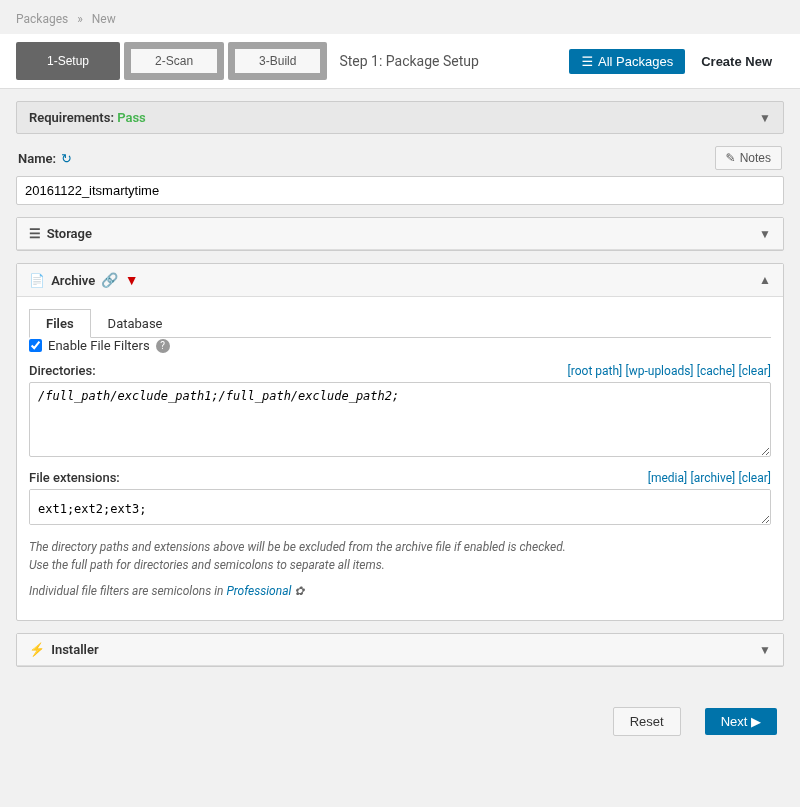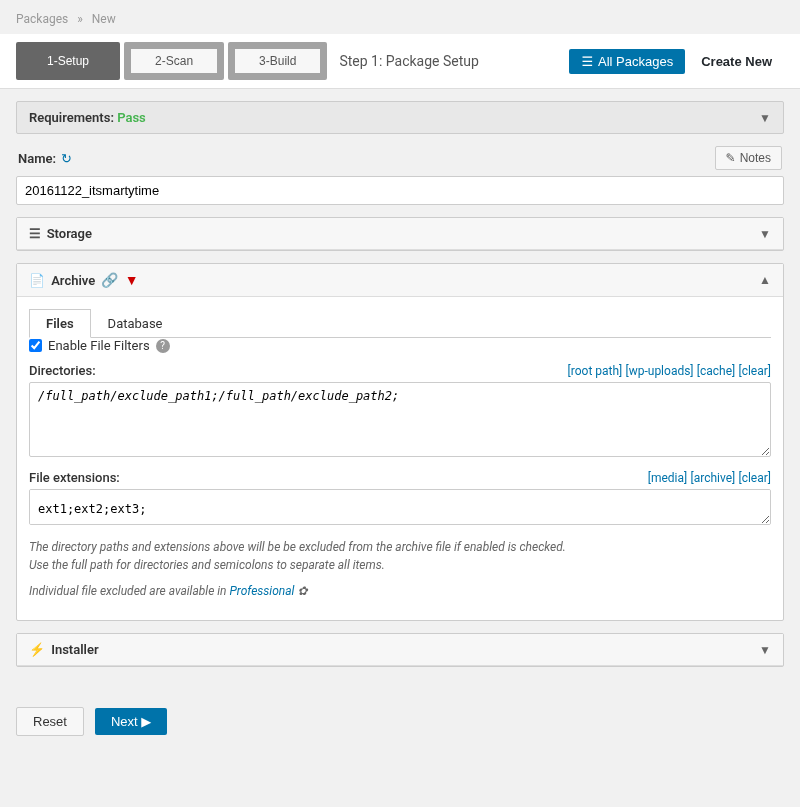--- a/index.html
+++ b/index.html
@@ -241,24 +241,24 @@
       font-style: italic;
       color: #666;
       font-size: 12px;
       margin-bottom: 8px;
       line-height: 1.5;
     }
     .hint-text a { color: #0073aa; text-decoration: none; }
 
     .footer-actions {
       display: flex;
-      justify-content: flex-start;
-      align-items: center;
-      gap: 11px;
-      padding: 12px 16px;
+      justify-content: flex-end;
+      align-items: center;
+      gap: 24px;
+      padding: 12px 23px;
       margin-top: 4px;
     }
     .btn-reset {
       padding: 6px 16px;
       border: 1px solid #ccc;
       background: #f7f7f7;
       color: #333;
       cursor: pointer;
       border-radius: 2px;
       font-size: 13px;
@@ -385,21 +385,21 @@
         </div>
       </div>
       <textarea class="ext-input" style="">ext1;ext2;ext3;</textarea>
 
       
       <p class="hint-text">
         <span>The directory paths and extensions above will be be excluded from the archive file if enabled is checked.</span><br>
         <span>Use the full path for directories and semicolons to separate all items.</span>
       </p>
       <p class="hint-text">
-        <span>Individual file excluded are available in</span>
+        <span>Individual file filters are semicolons in</span>
         <a href="#">Professional</a>
         <span> ✿</span>
       </p>
     </div>
   </div>
 
   
   <div class="collapsible-section">
     <div class="collapsible-header">
       <div class="collapsible-header-left">

